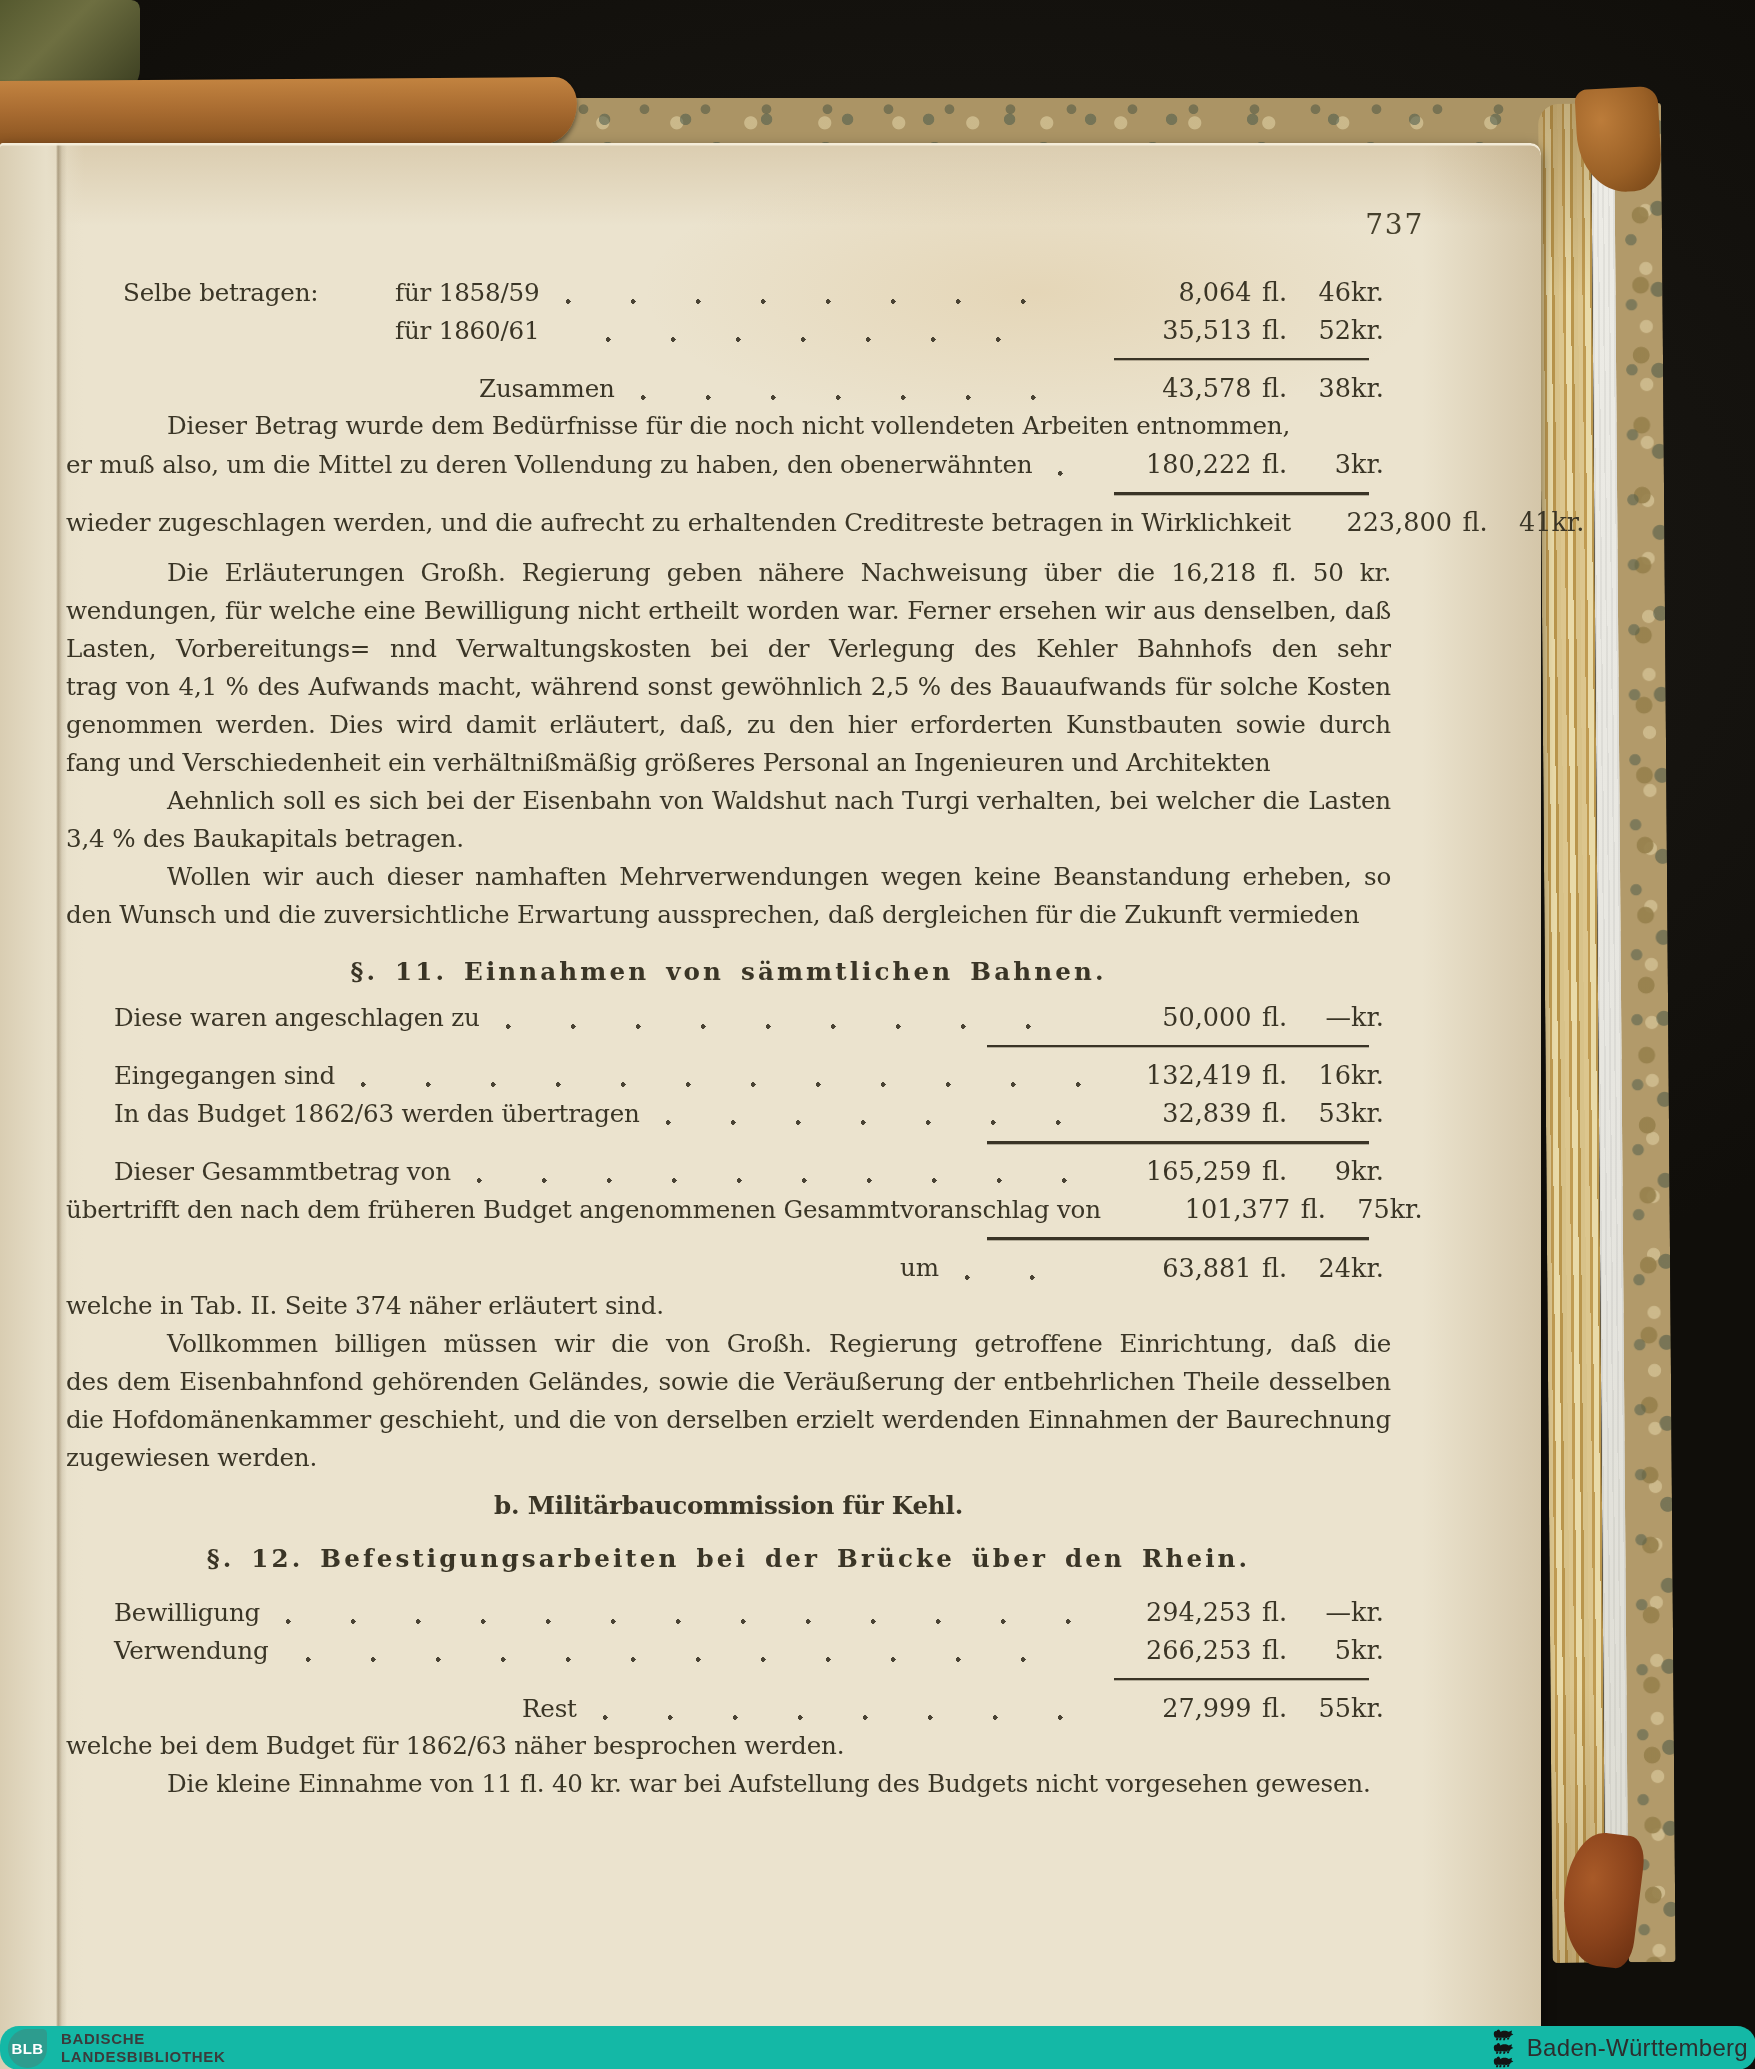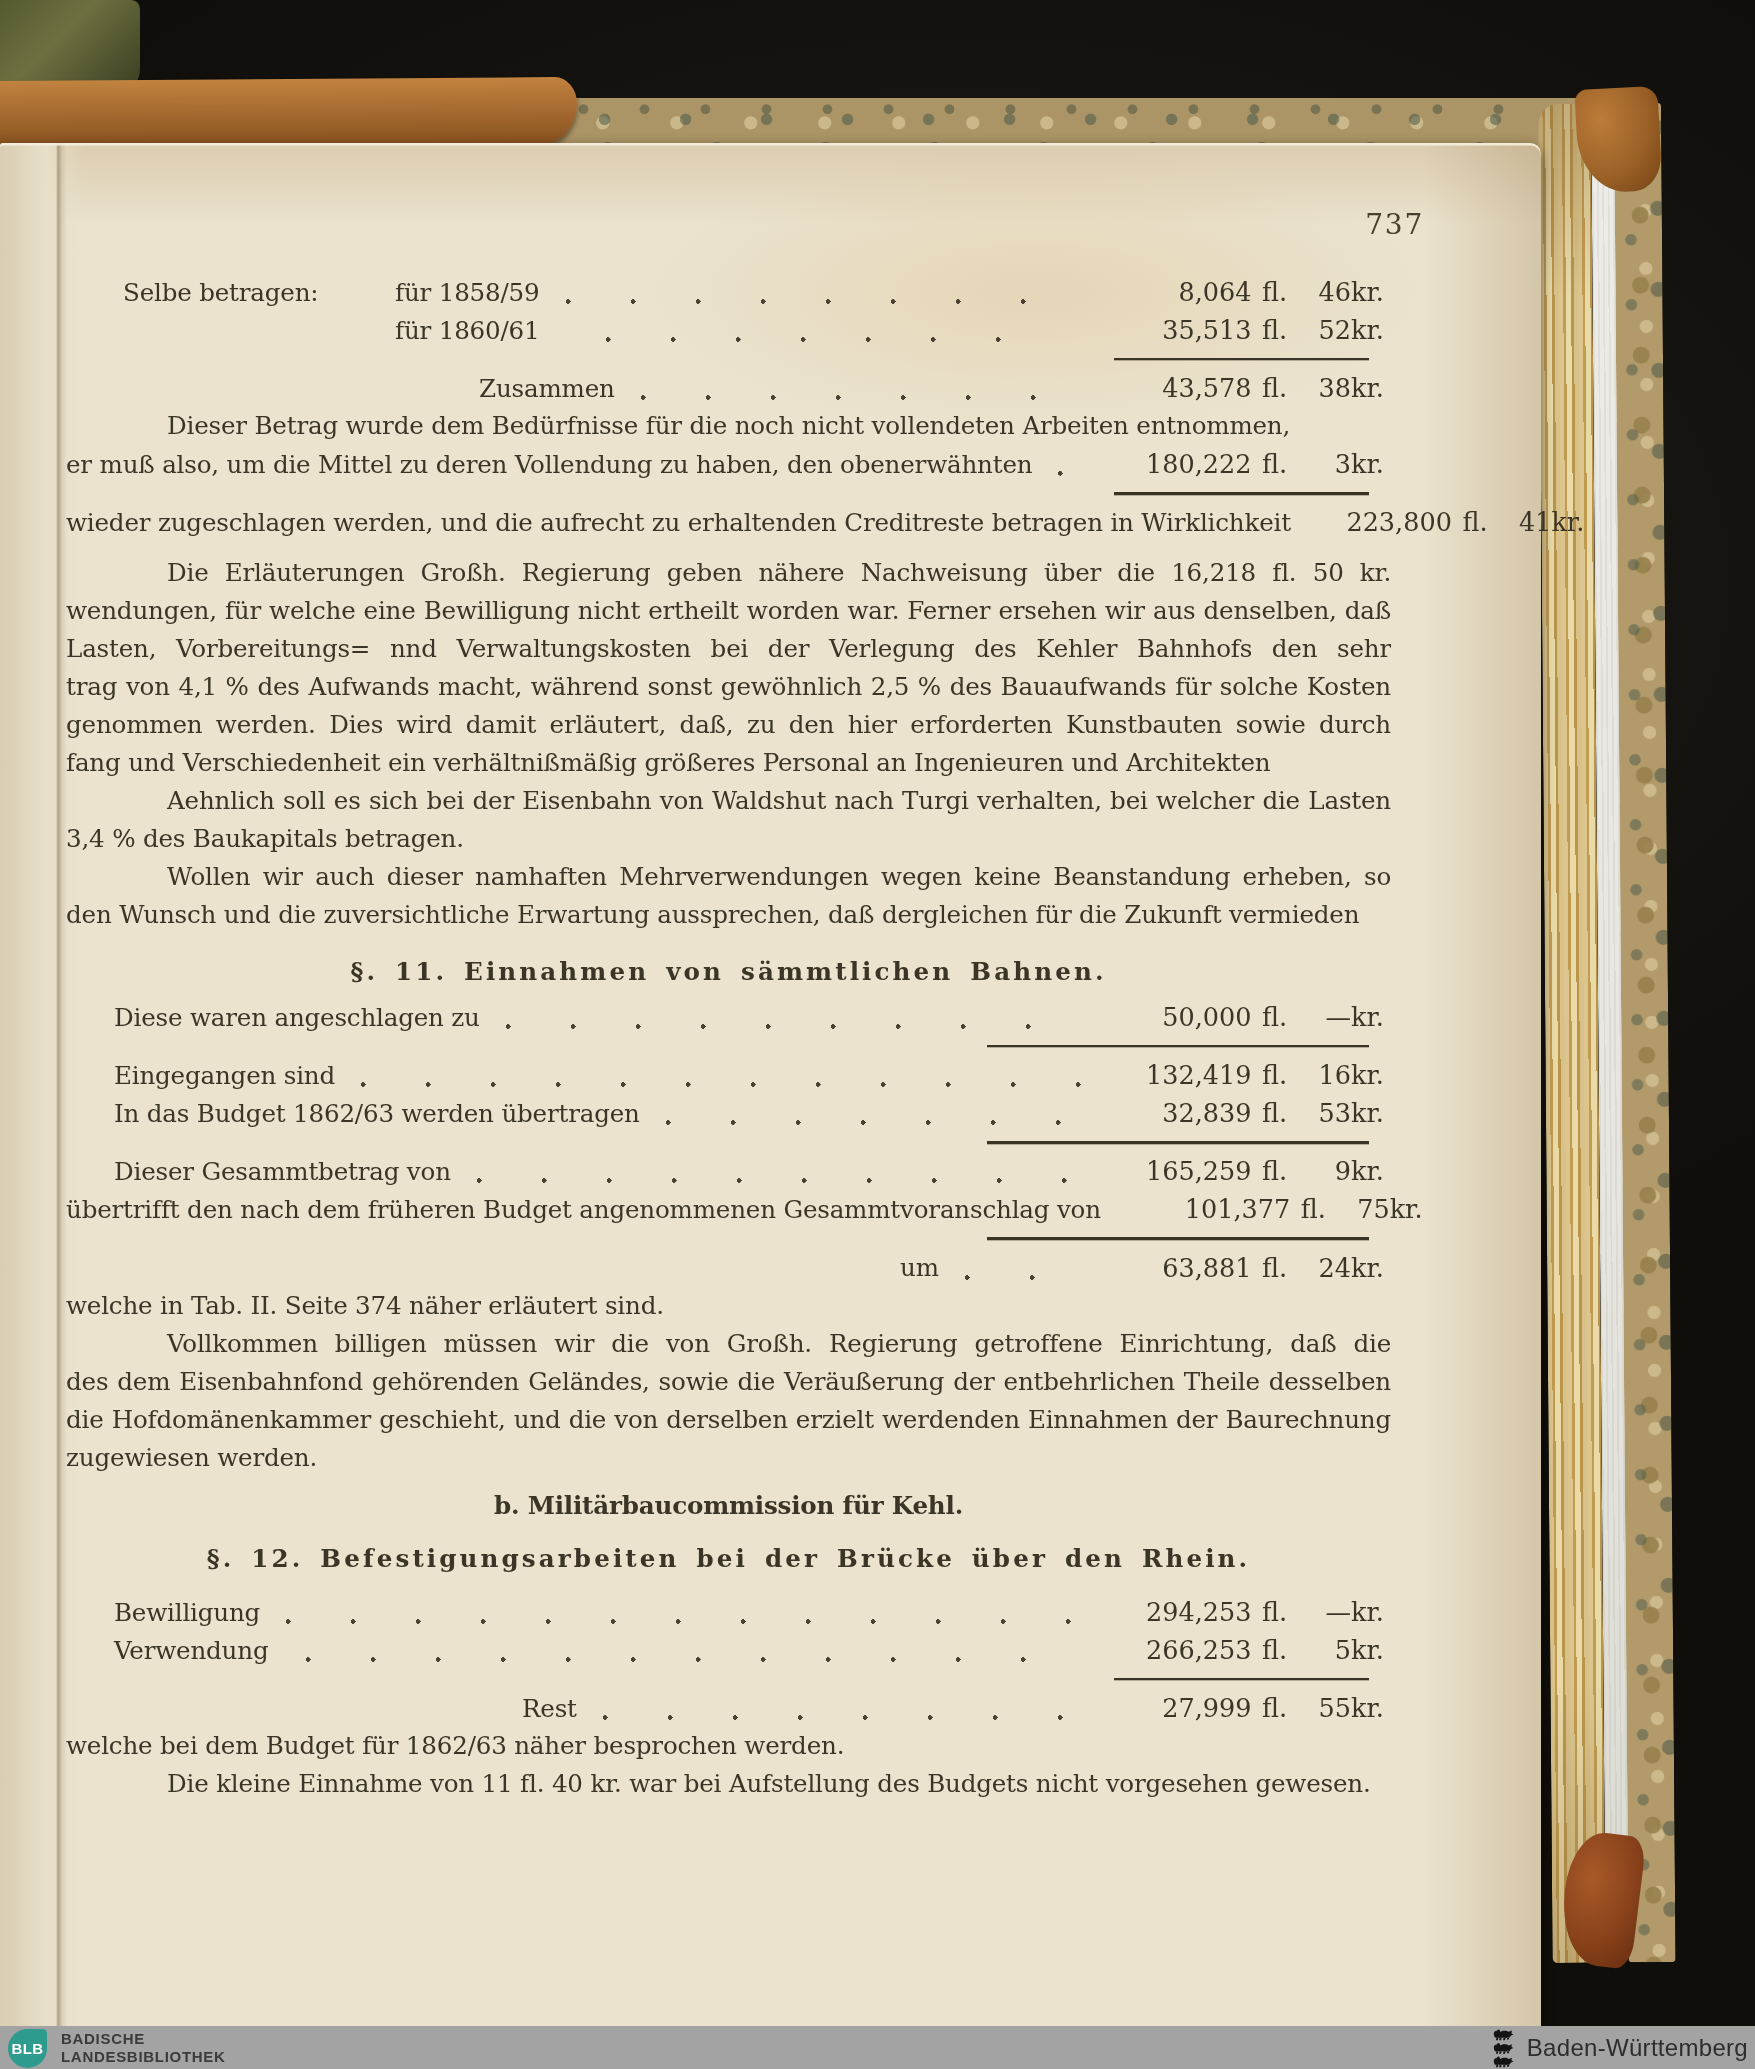--- a/index.html
+++ b/index.html
@@ -294,21 +294,21 @@
             <span class="ufl">fl.</span>
             <span class="knum">55</span>
             <span class="ukr">kr.</span>
           </div>
         </div>
         <div class="textline">welche bei dem Budget für 1862/63 näher besprochen werden.</div>
         <div class="textline indent">Die kleine Einnahme von 11 fl. 40 kr. war bei Aufstellung des Budgets nicht vorgesehen gewesen.</div>
       </div>
   </div>
 
-  <div class="footer" style="background: #a3a3a3;">
+  <div class="footer" style="background: #14b8a6; border-radius: 19px;">
     <div class="f-left">
       <div class="blb-mark" style="background: rgb(45, 156, 142);">
         <span>BLB</span>
       </div>
       <div class="blb-text">
         <div>BADISCHE</div>
         <div>LANDESBIBLIOTHEK</div>
       </div>
     </div>
     <div class="f-right">

